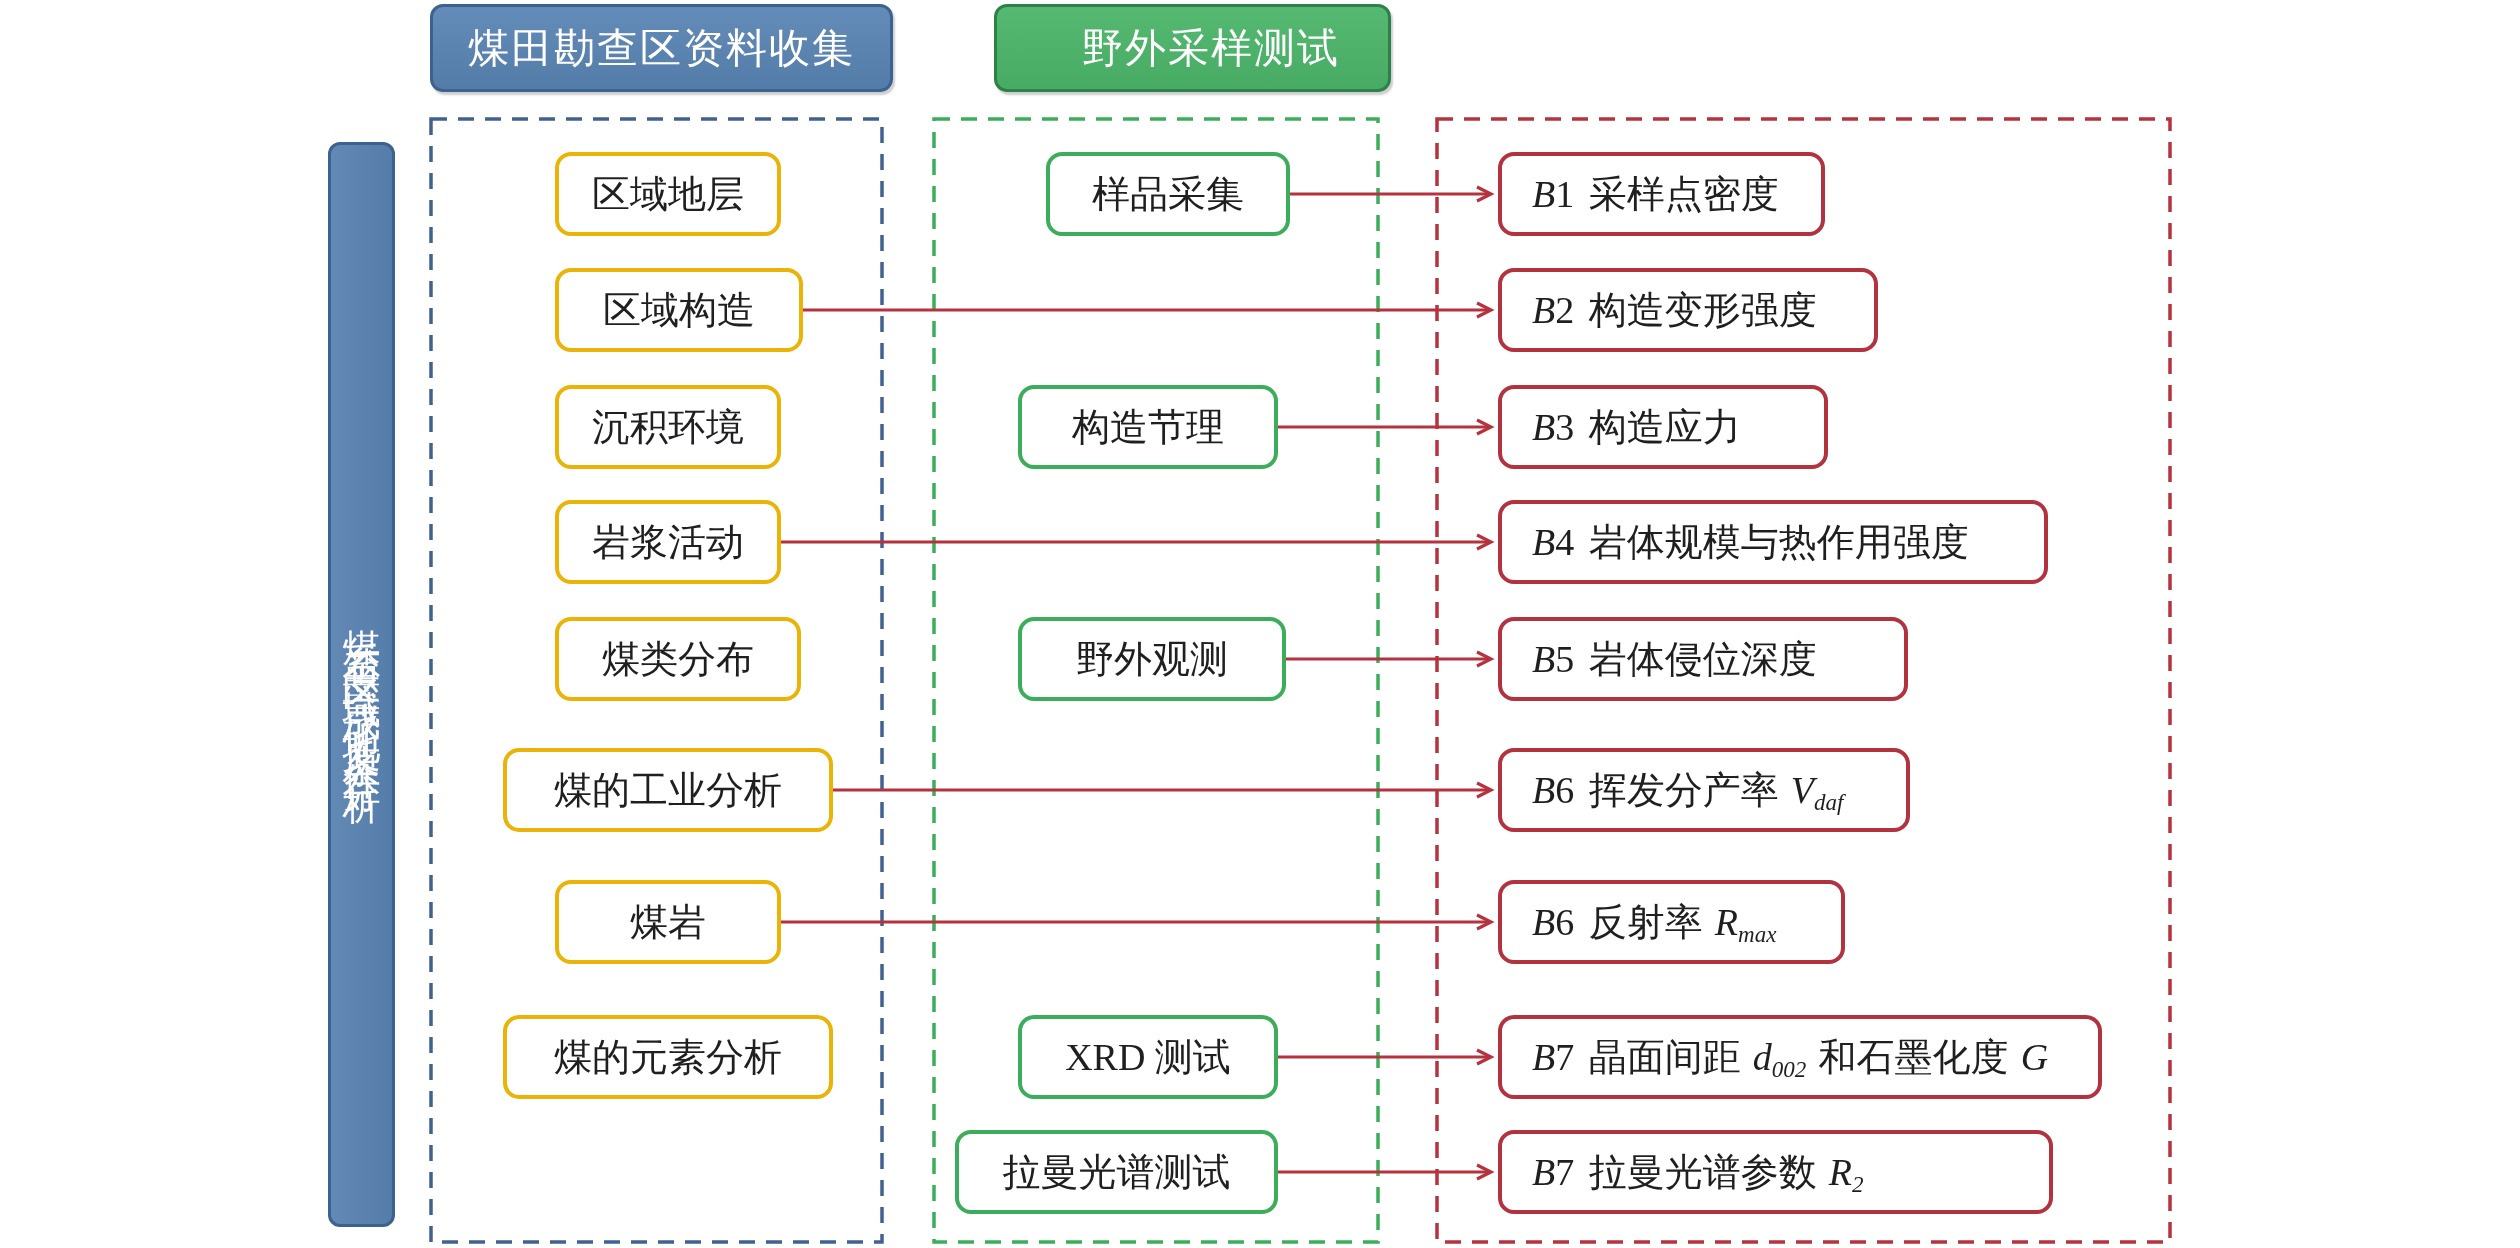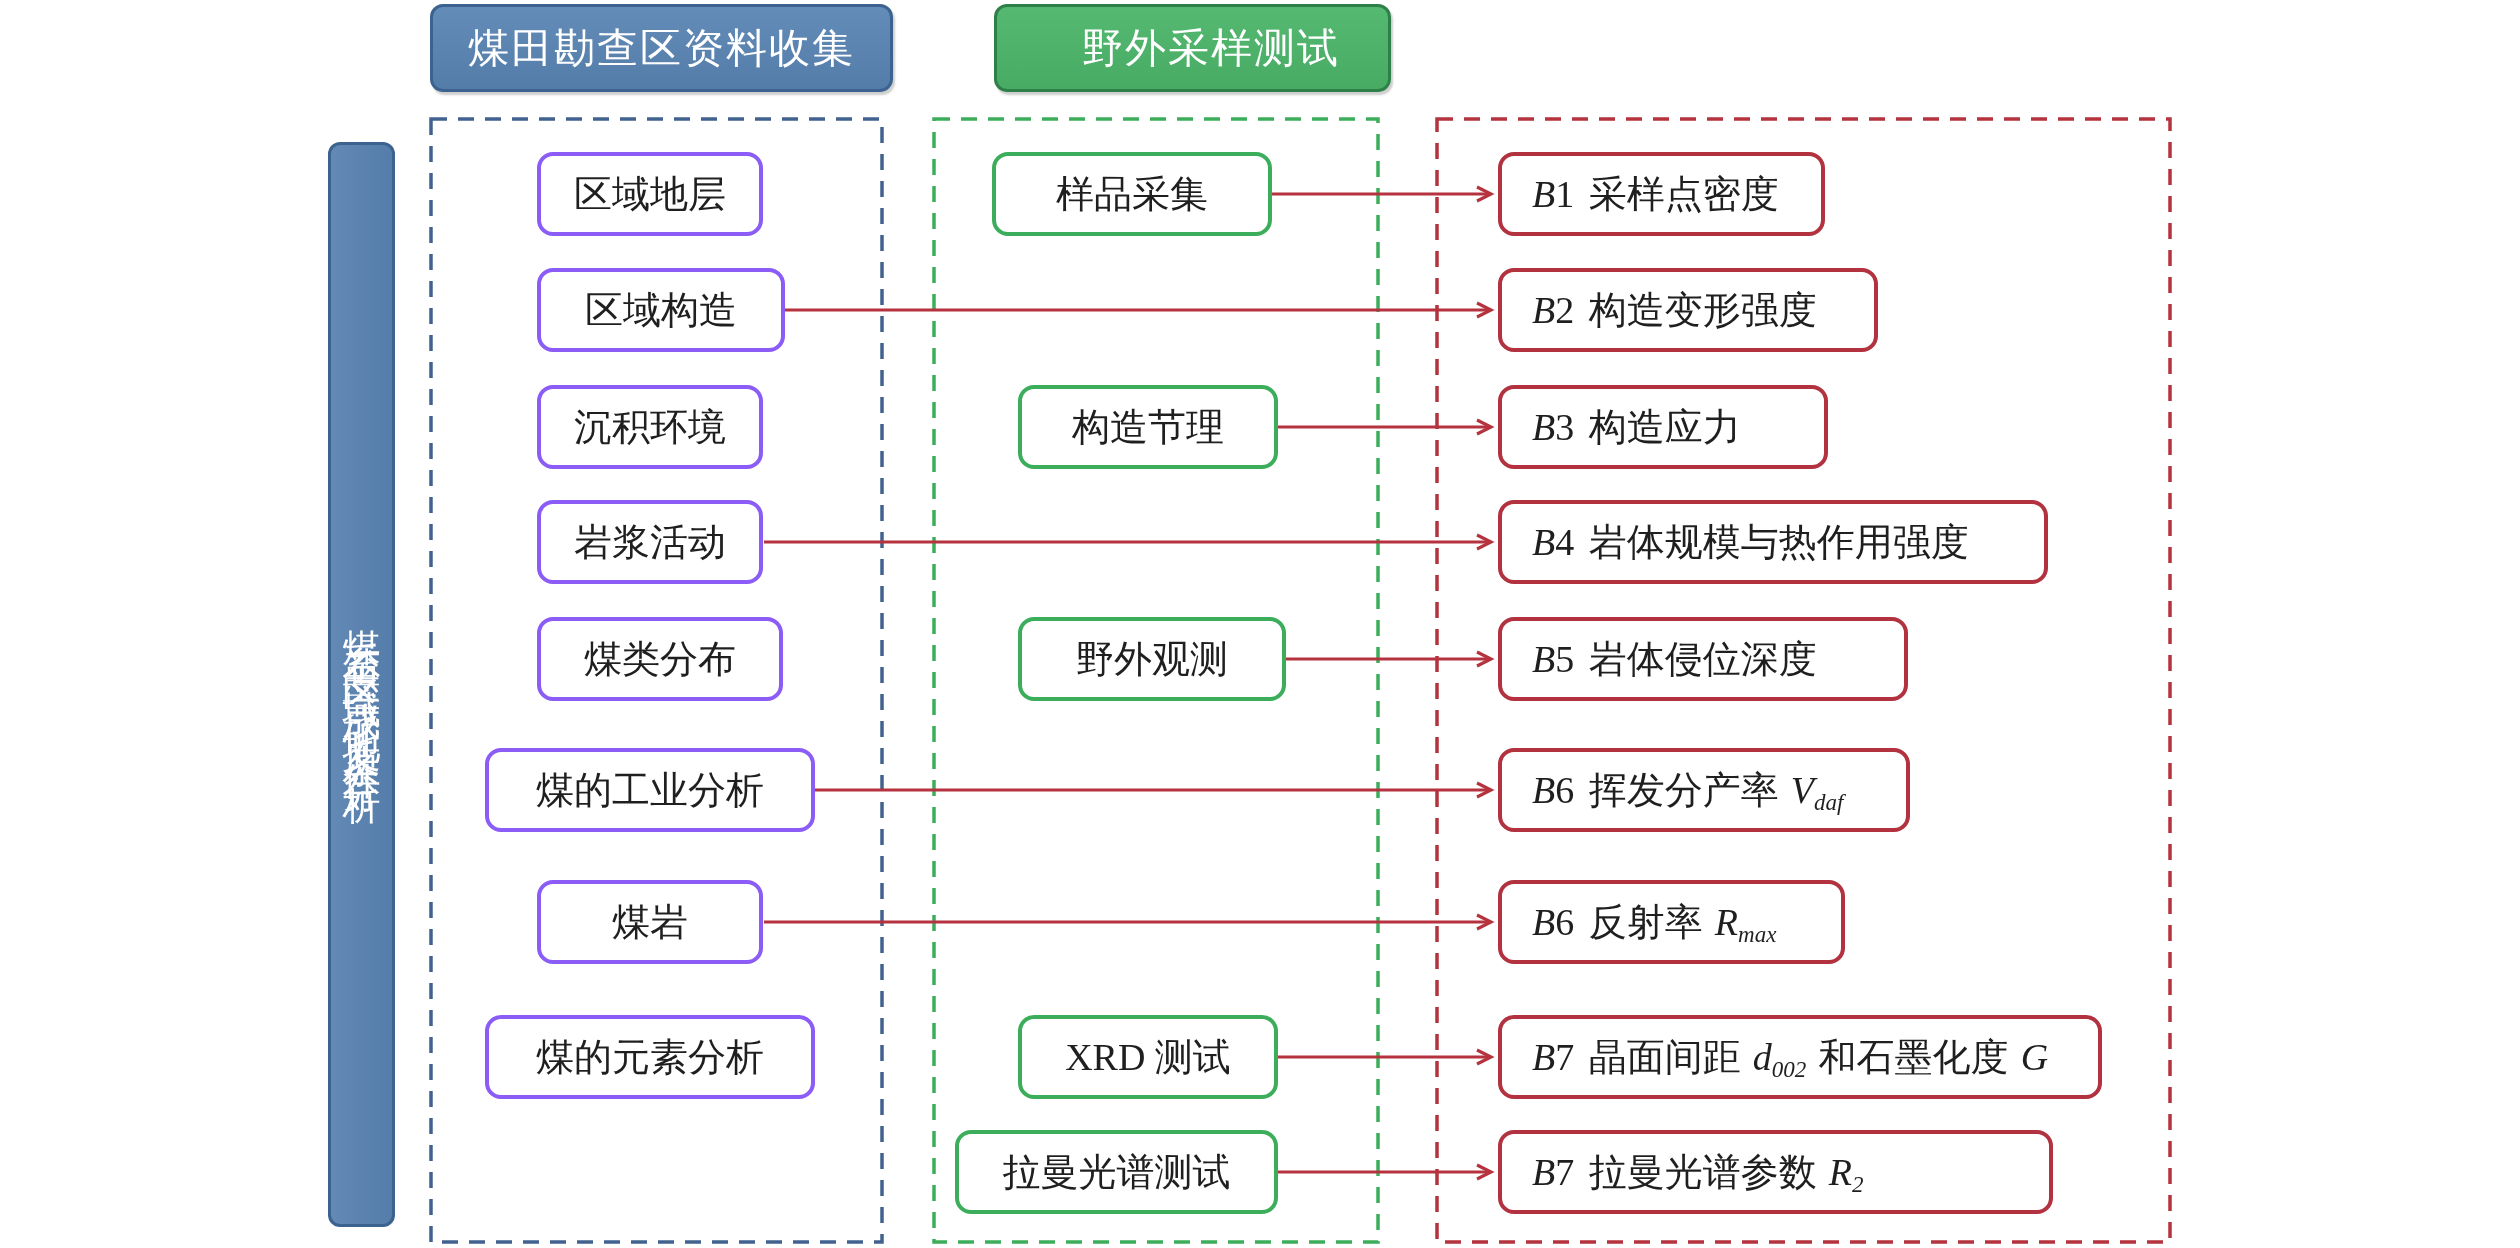--- a/index.html
+++ b/index.html
@@ -35,21 +35,21 @@
     writing-mode:vertical-rl;text-orientation:upright;
     color:#ffffff;font-size:38px;letter-spacing:.32em;line-height:1;
   }
 
   
   .box{
     position:absolute;height:84px;border-radius:16px;background:#ffffff;
     display:flex;align-items:center;box-sizing:border-box;
     font-size:38px;color:#1f1f1f;white-space:nowrap;
   }
-  .c1{border:4px solid #8b5cf6;justify-content:center;}
+  .c1{border:4px solid #eab308;justify-content:center;margin-left:18px;}
   .c2{border:4px solid #3cae5b;justify-content:center;}
   .c3{border:4px solid #b23240;justify-content:flex-start;padding-left:30px;}
 
   .bi{font-style:italic;}
   .bn{margin-right:.38em;}
   .bv{font-style:italic;margin-left:.32em;}
   .bv2{font-style:italic;margin-left:.32em;}
   .bs{font-size:23px;align-self:flex-end;padding-bottom:12px;font-style:italic;}
   .bt2{margin-left:.32em;}
 </style>
@@ -109,21 +109,21 @@
   <div class="box c1" style="left:485px;top:748px;width:330px">
     <span>煤的工业分析</span>
   </div>
   <div class="box c1" style="left:537px;top:880px;width:226px">
     <span>煤岩</span>
   </div>
   <div class="box c1" style="left:485px;top:1015px;width:330px">
     <span>煤的元素分析</span>
   </div>
 
-  <div class="box c2" style="left:992px;top:152px;width:280px">
+  <div class="box c2" style="left:1046px;top:152px;width:244px">
     <span>样品采集</span>
   </div>
   <div class="box c2" style="left:1018px;top:385px;width:260px">
     <span>构造节理</span>
   </div>
   <div class="box c2" style="left:1018px;top:617px;width:268px">
     <span>野外观测</span>
   </div>
   <div class="box c2" style="left:1018px;top:1015px;width:260px">
     <span>XRD 测试</span>

